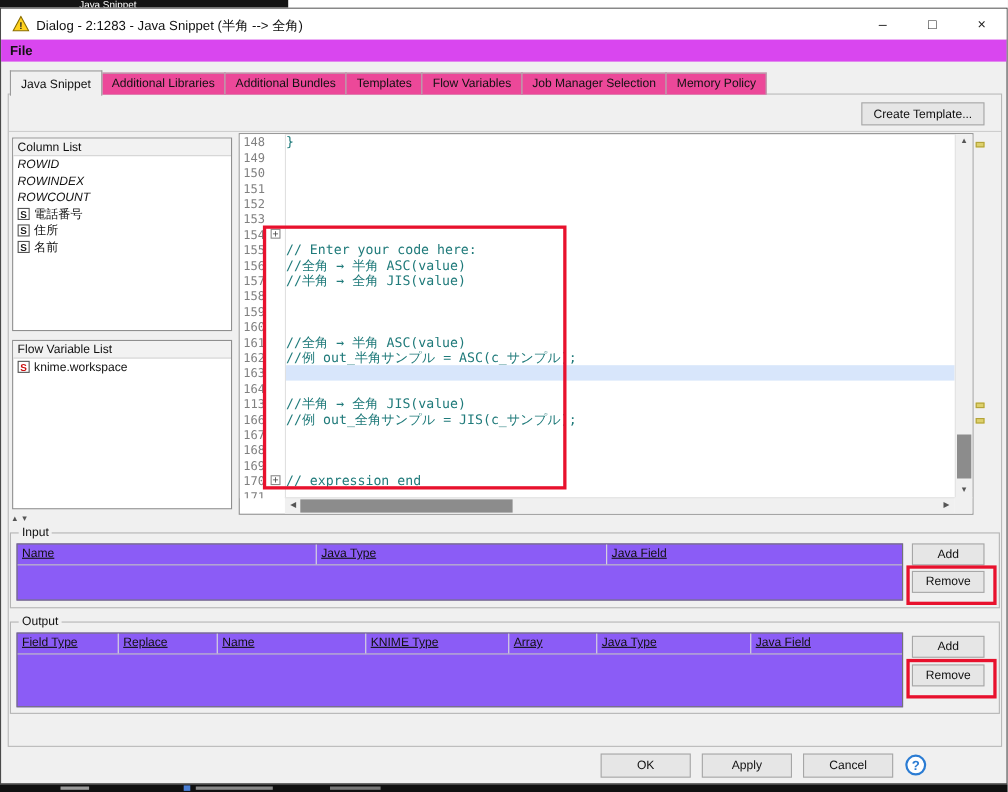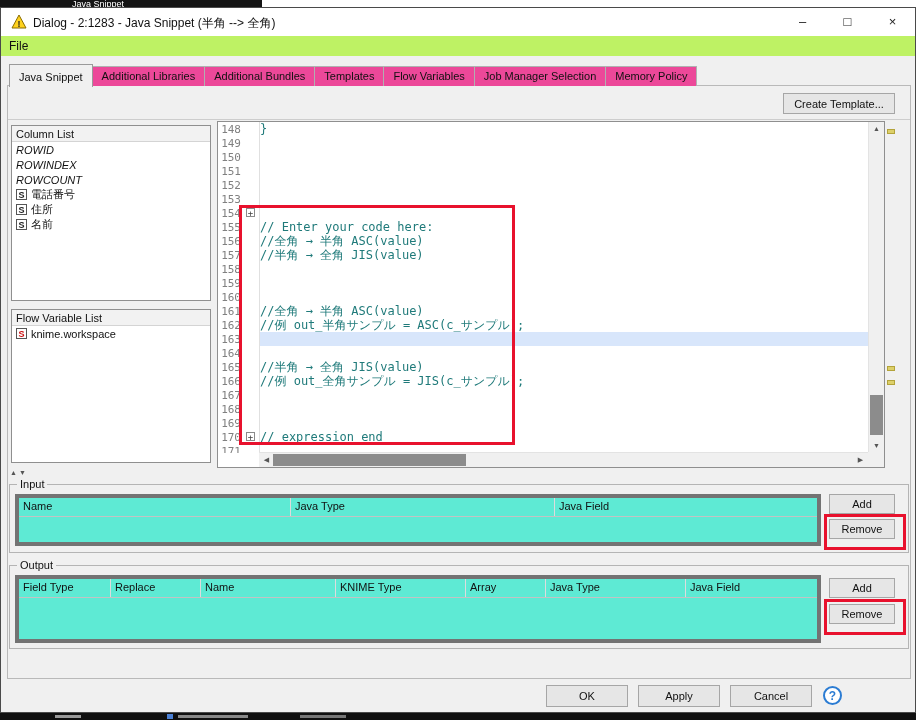--- a/index.html
+++ b/index.html
@@ -14,21 +14,21 @@
   .bottom-strip { position:absolute; left:0; top:713px; width:916px; height:7px; background:#101010; overflow:hidden; }
   .bottom-strip i { position:absolute; display:block; }
 
   
   .dialog { position:absolute; left:0; top:7px; width:916px; height:706px; background:#f0f0f0; border:1px solid #4a4a4a; box-sizing:border-box; }
   .titlebar { position:absolute; left:0; top:0; width:100%; height:28px; background:#ffffff; }
   .warn-icon { position:absolute; left:10px; top:6px; width:16px; height:15px; }
   .title-text { position:absolute; left:32px; top:7px; font-size:12px; white-space:nowrap; }
   .winbtns { position:absolute; right:0; top:0; height:28px; display:flex; }
   .wbtn { width:45px; height:28px; line-height:28px; text-align:center; font-size:13px; color:#222; }
-  .menubar { position:absolute; left:0; top:28px; width:100%; height:20px; background:#bef264; }
+  .menubar { position:absolute; left:0; top:28px; width:100%; height:20px; background:#d946ef;font-weight:bold; }
   .menu-item { display:inline-block; padding:3px 8px; font-size:12px; }
 
   
   .tabbar { position:absolute; left:8px; top:57px; height:21px; display:flex; align-items:flex-end; z-index:3; }
   .tab { font-size:11px; line-height:13px; padding:3px 9px; background:#ec4899; border:1px solid #b0b0b0; border-bottom:none; white-space:nowrap; }
   .tab + .tab { margin-left:-1px; }
   .tab.active { background:#f0f0f0; padding-top:6px; margin-bottom:-1px; z-index:4; border-color:#9a9a9a; }
   .panel { position:absolute; left:6px; top:77px; width:904px; height:594px; border:1px solid #b9b9b9; background:#f0f0f0; box-sizing:border-box; }
   .hline { position:absolute; left:7px; top:111px; width:902px; height:1px; background:#cdcdcd; }
 
@@ -66,21 +66,21 @@
   .hthumb { position:absolute; left:14px; top:1px; width:193px; height:12px; background:#8c8c8c; }
 
   .marker { position:absolute; left:886px; width:8px; height:5px; background:#ddd06a; border:1px solid #b3a33a; box-sizing:border-box; }
 
   
   .splitArrows { position:absolute; left:9px; top:461px; font-size:7px; color:#555; letter-spacing:2px; }
 
   
   .group { position:absolute; border:1px solid #b4b4b4; box-sizing:border-box; }
   .gtitle { position:absolute; background:#f0f0f0; padding:0 3px; font-size:11px; z-index:2; }
-  .tbl { position:absolute; background:#5eead4; border:4px solid #737373; box-sizing:border-box; }
+  .tbl { position:absolute; background:#8b5cf6; border:1px solid #737373; box-sizing:border-box;text-decoration:underline; }
   .thead { display:flex; height:18px; border-bottom:1px solid #c3c3c3; }
   .th { box-sizing:border-box; padding:2px 4px; font-size:11px; border-right:1px solid #dcdcdc; overflow:hidden; white-space:nowrap; }
   .th:last-child { border-right:none; }
 
   #inGroup  { left:8px;  top:476px; width:900px; height:69px; }
   #inTitle  { left:16px; top:470px; }
   #inTbl    { left:14px; top:486px; width:806px; height:52px; }
   #inAdd    { left:828px; top:486px; width:66px; height:20px; }
   #inRem    { left:828px; top:511px; width:66px; height:20px; }
 
@@ -228,21 +228,21 @@
         <div class="grow" style="top: 196px;">
           <span class="lnum">162</span>
         </div>
         <div class="grow" style="top: 210px;">
           <span class="lnum">163</span>
         </div>
         <div class="grow" style="top: 224px;">
           <span class="lnum">164</span>
         </div>
         <div class="grow" style="top: 238px;">
-          <span class="lnum">165</span>
+          <span class="lnum">113</span>
         </div>
         <div class="grow" style="top: 252px;">
           <span class="lnum">166</span>
         </div>
         <div class="grow" style="top: 266px;">
           <span class="lnum">167</span>
         </div>
         <div class="grow" style="top: 280px;">
           <span class="lnum">168</span>
         </div>

